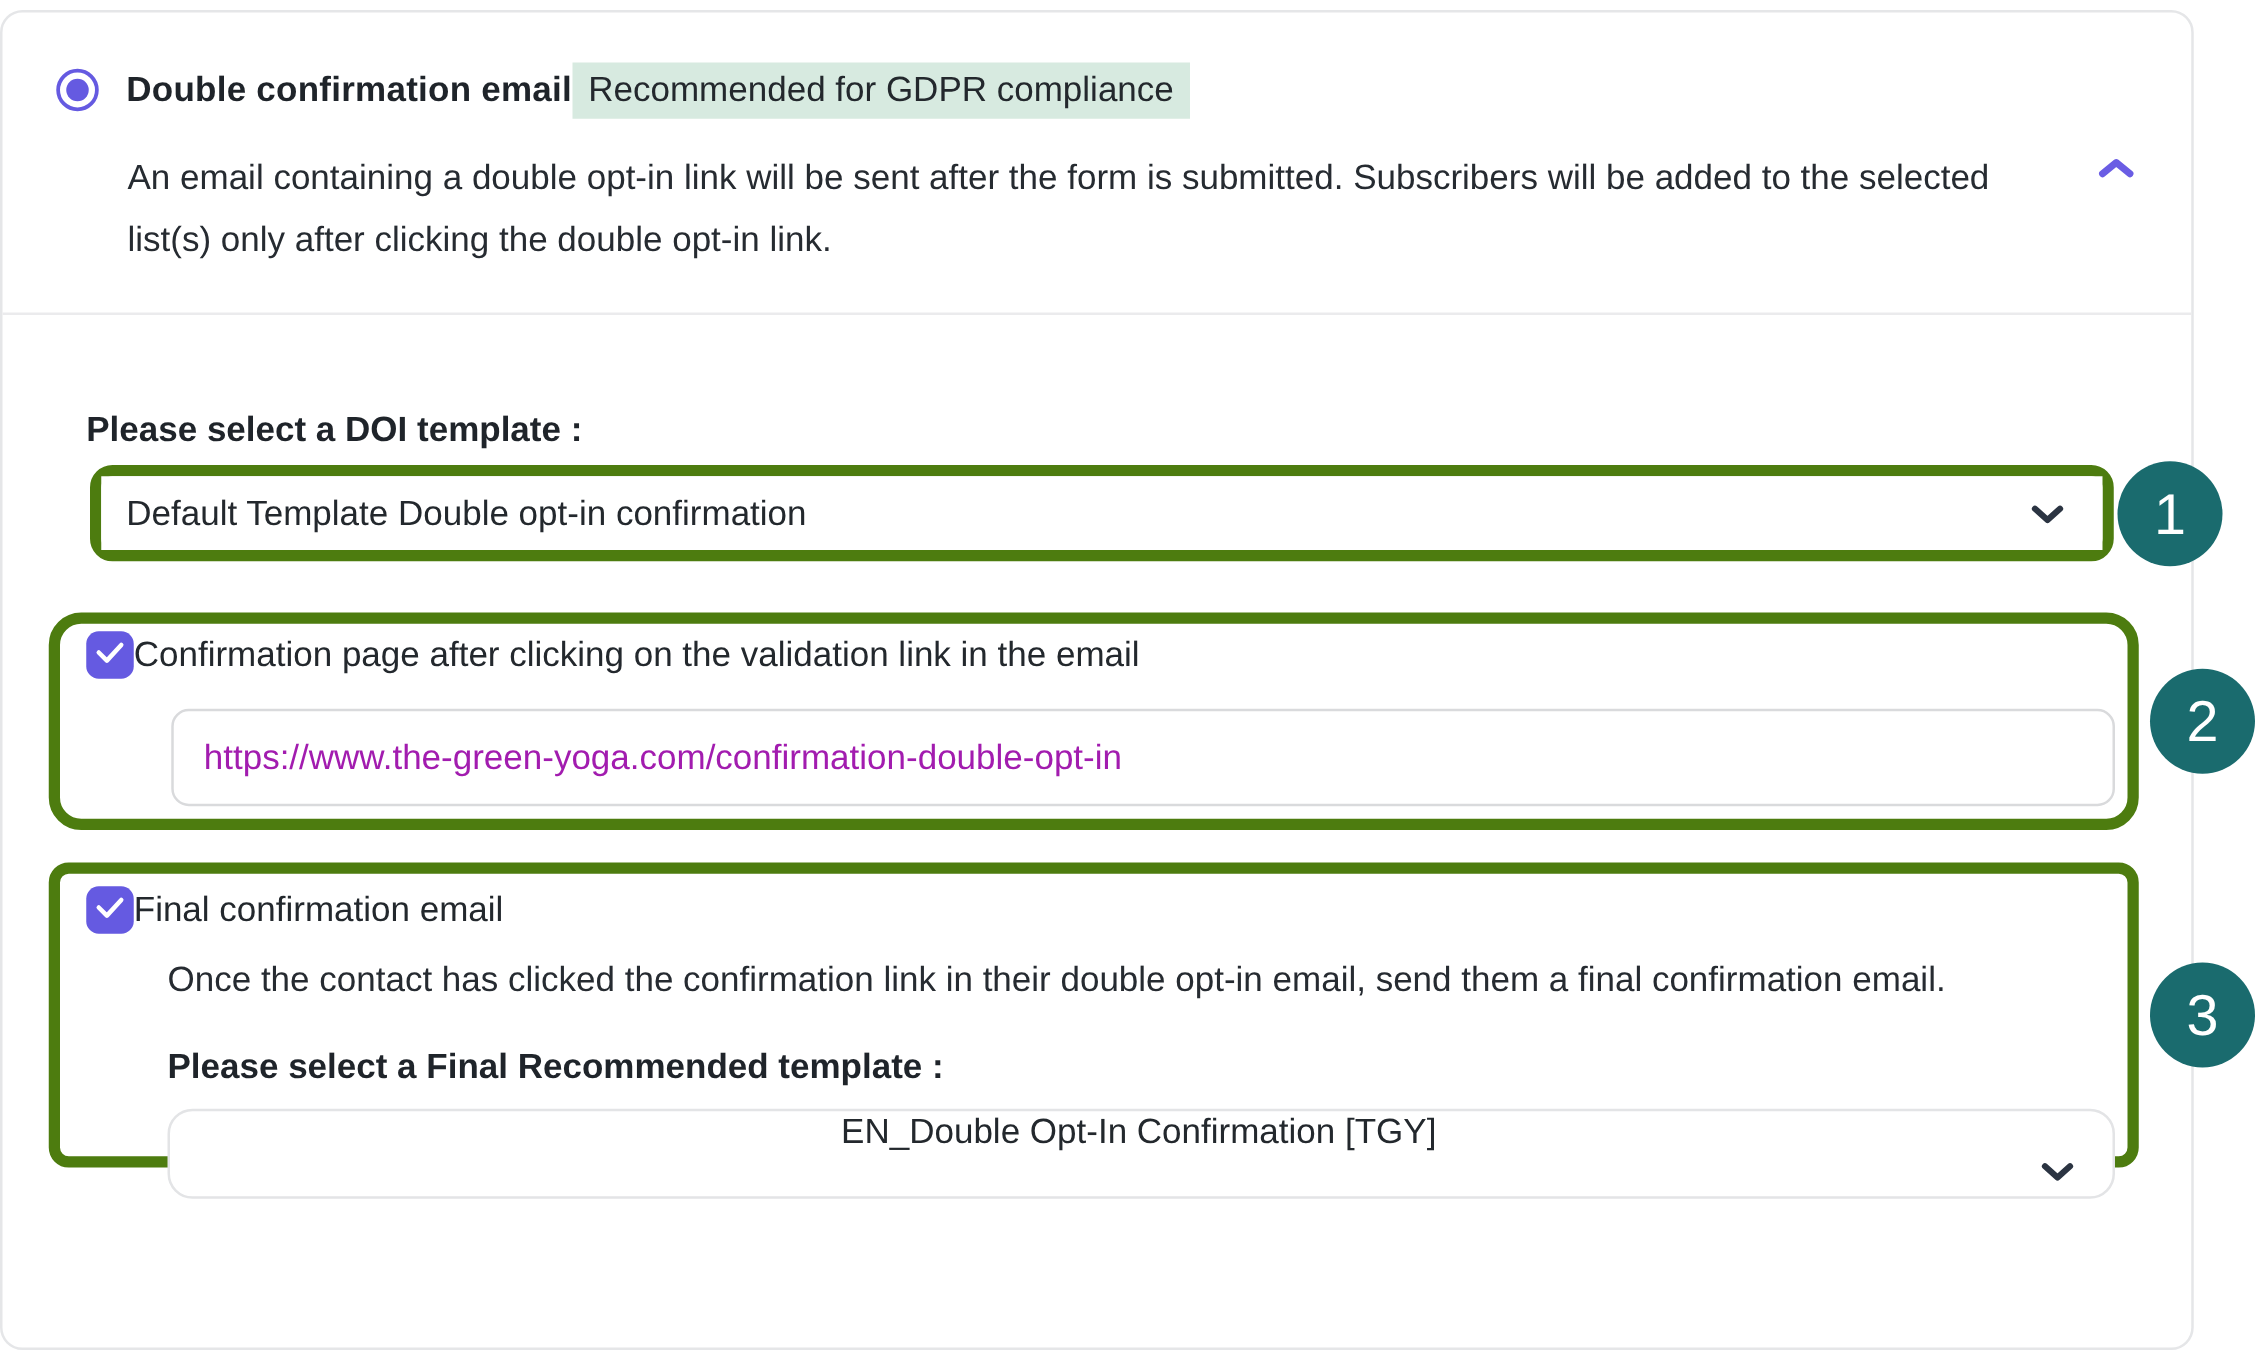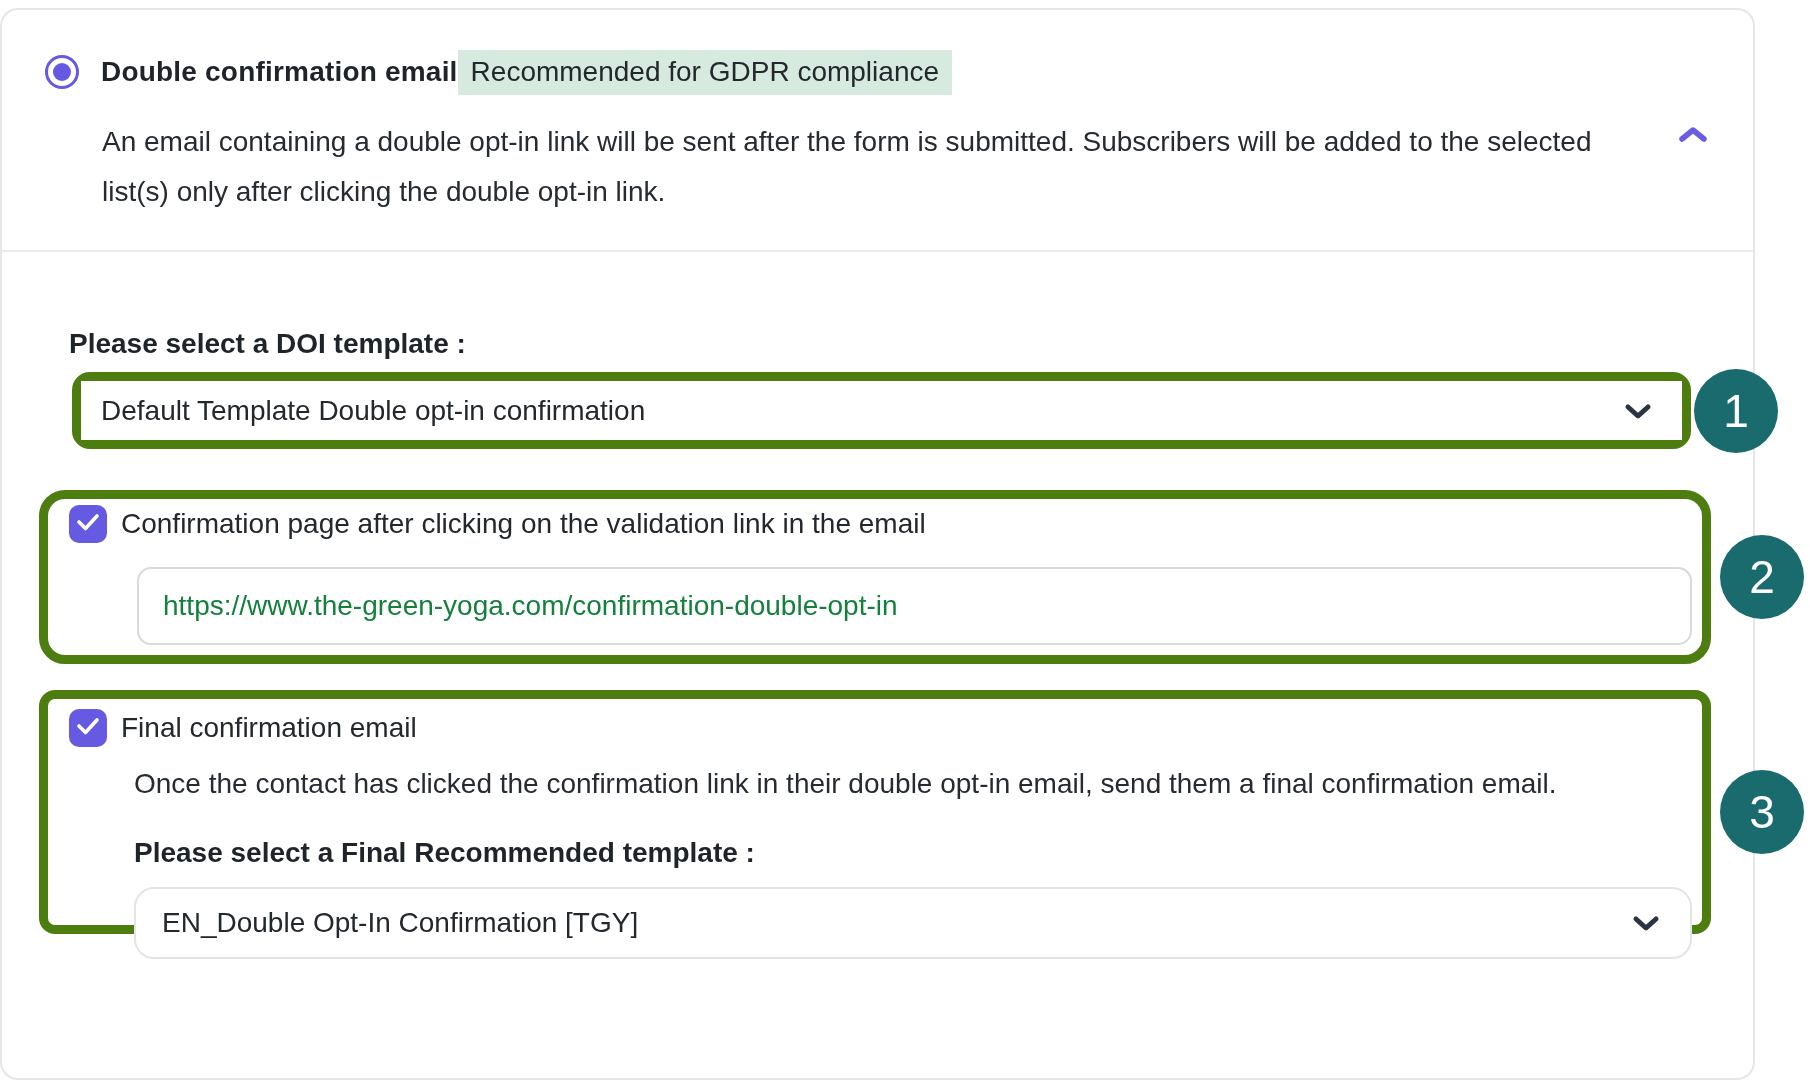--- a/index.html
+++ b/index.html
@@ -74,44 +74,44 @@
     font-size: 28px; color: #23282d;
     background: #fff; cursor: pointer;
   }
   .select-box .chev { margin-left: auto; flex: none; }
   .cb-row { display: flex; align-items: center; cursor: pointer; }
   .checkbox {
     width: 38px; height: 38px; border-radius: 10px;
     background: #655ae1; flex: none;
     display: flex; align-items: center; justify-content: center;
   }
-  .cb-label { margin-left: 14px; font-size: 28px; color: #23282d; }
+  .cb-label { font-size: 28px; color: #23282d; }
   .url-input {
     display: block;
     margin: 24px 0 0 68px;
     width: 1555px; height: 78px;
     border: 2px solid #d9dadc; border-radius: 14px;
     font-family: "Liberation Sans", "DejaVu Sans", sans-serif;
-    font-size: 28px; color: #15803d;
+    font-size: 28px; color: #a21caf;
     padding: 0 24px; outline: none; background: #fff;
   }
   .final-desc {
     margin: 12px 0 0 65px;
     max-width: 1470px;
     font-size: 28px; line-height: 50px; color: #262b31;
   }
   .lbl-final { margin: 28px 0 0 65px; }
   .select-standalone {
     margin: 18px 0 0 65px;
     width: 1558px; height: 72px;
     border: 2px solid #e3e4e6; border-radius: 20px;
     display: flex; align-items: center;
     padding: 0 30px 0 26px;
     font-size: 28px; color: #23282d;
-    background: #fff; cursor: pointer;
+    background: #fff; cursor: pointer; flex-direction: column;
   }
   .select-standalone .chev { margin-left: auto; flex: none; }
 </style>
 </head>
 <body>
 
 <div class="card">
 
   <section class="top-section">
     <div class="radio-row">

